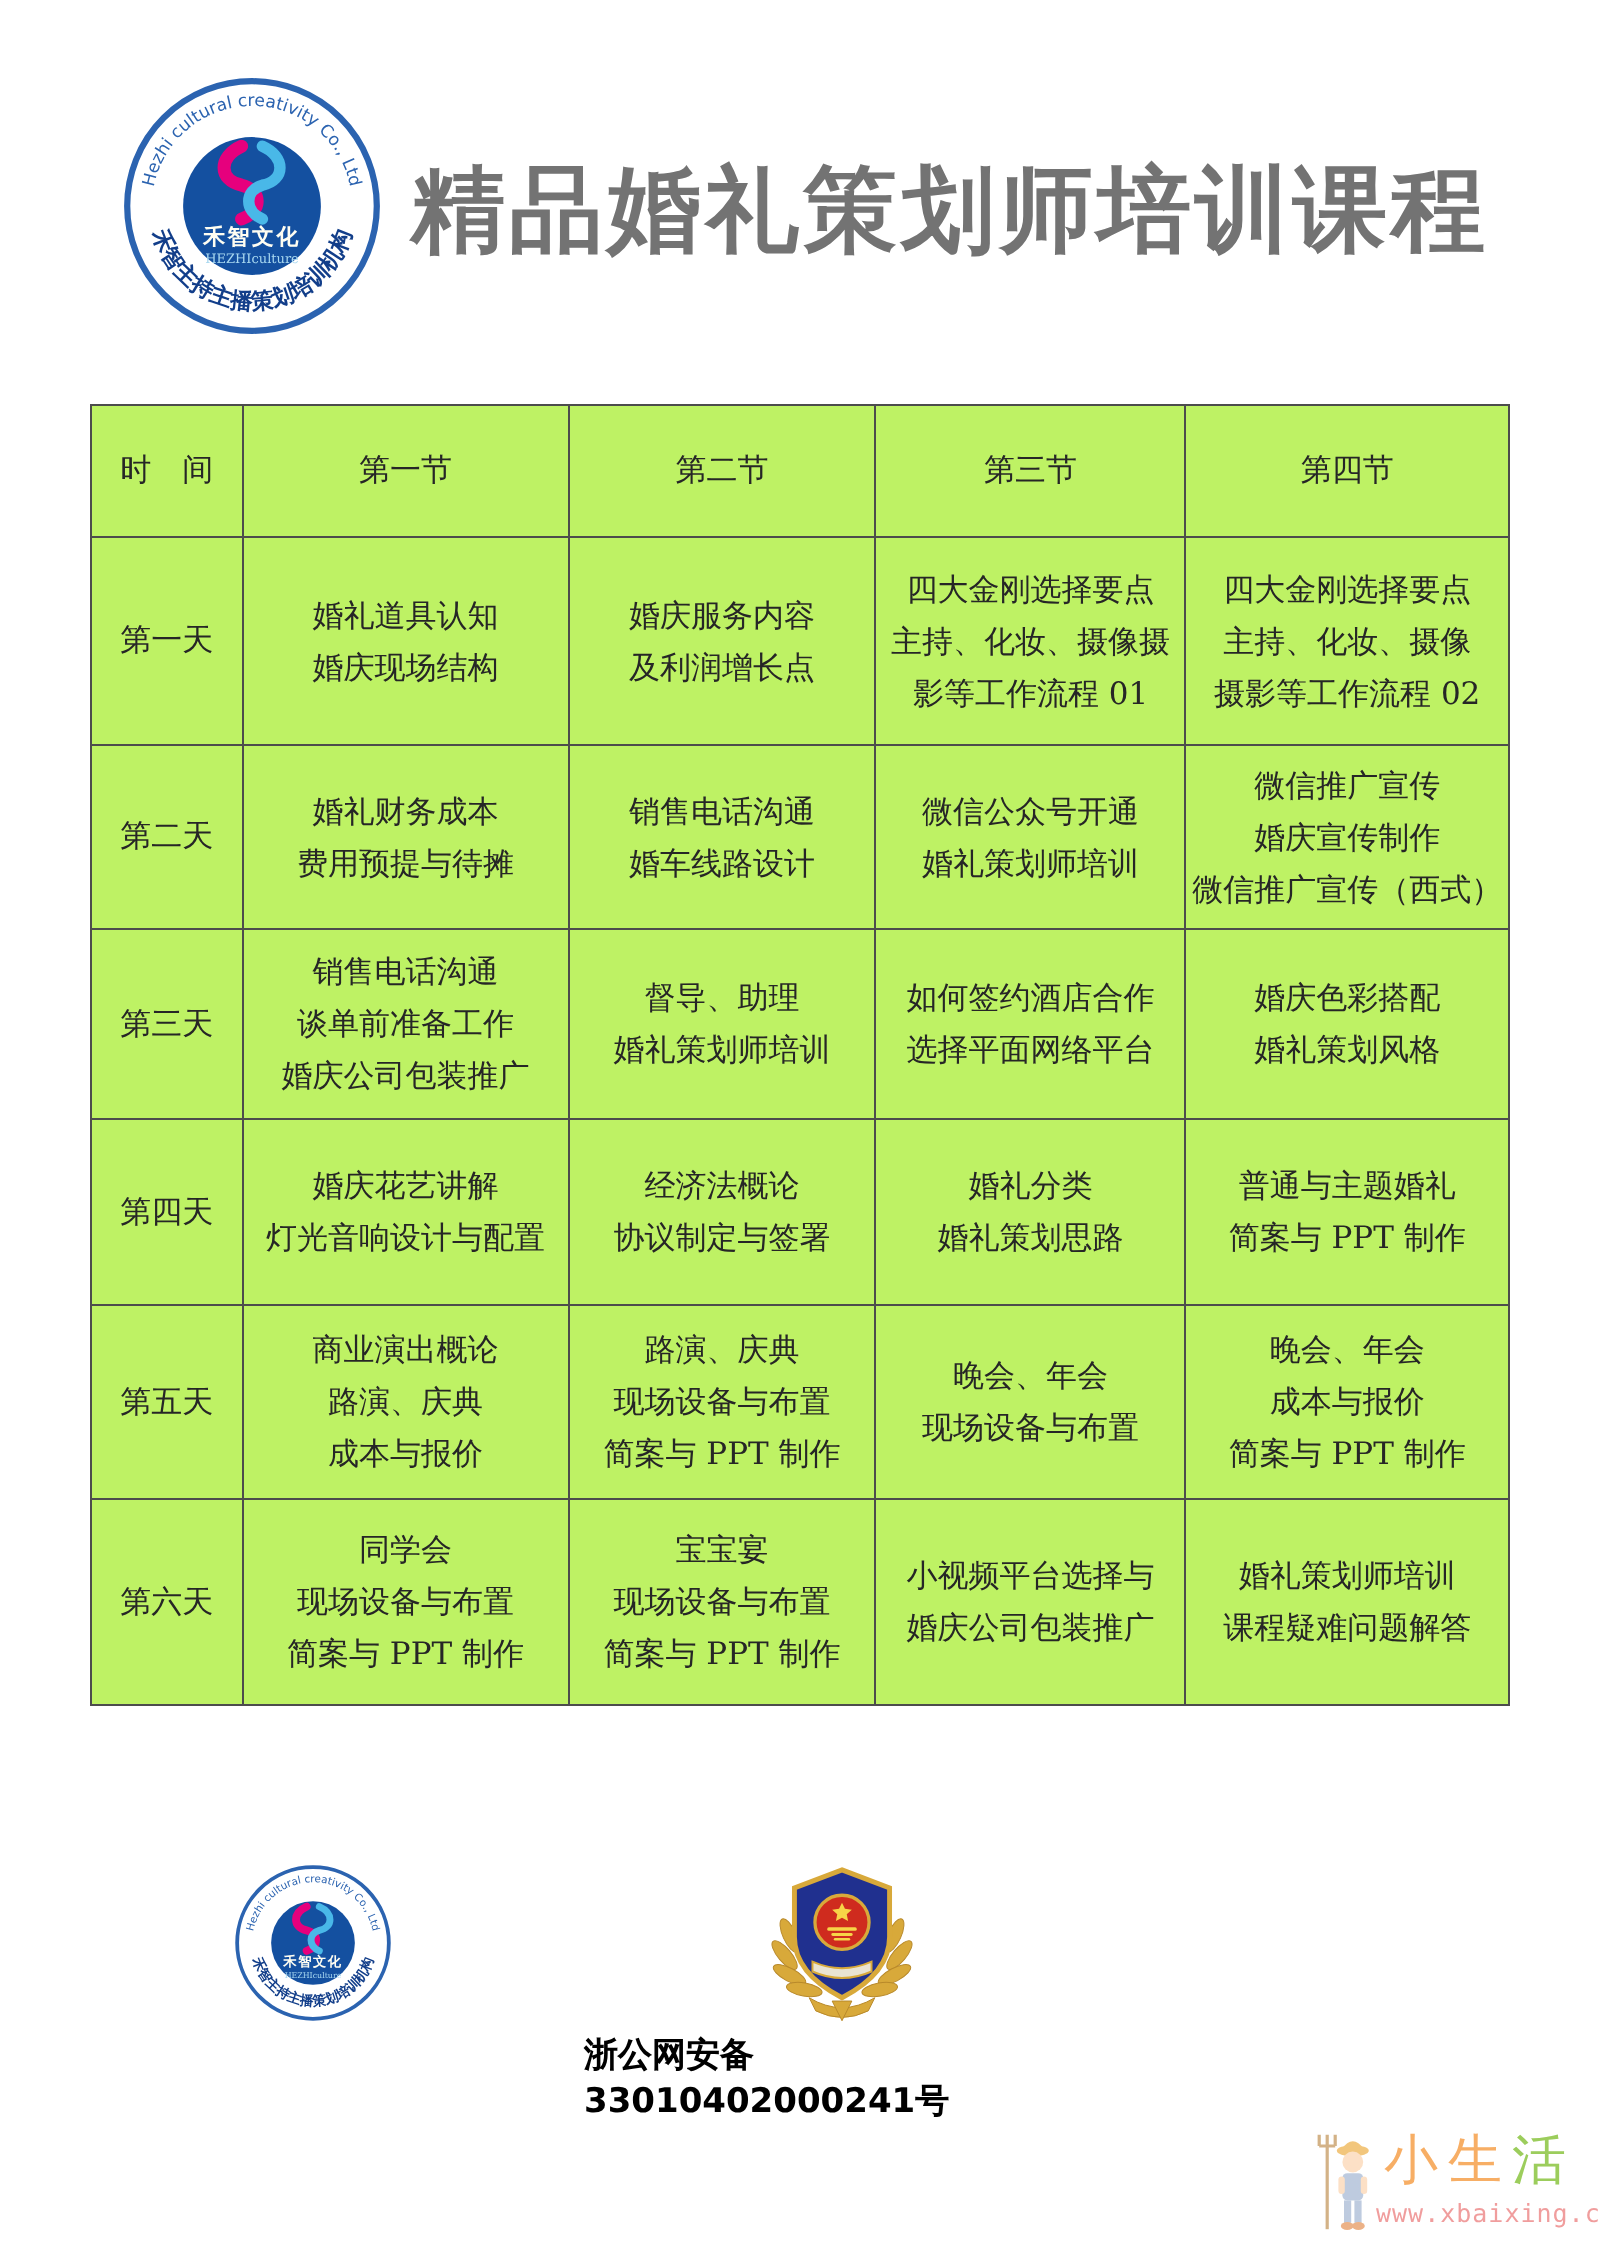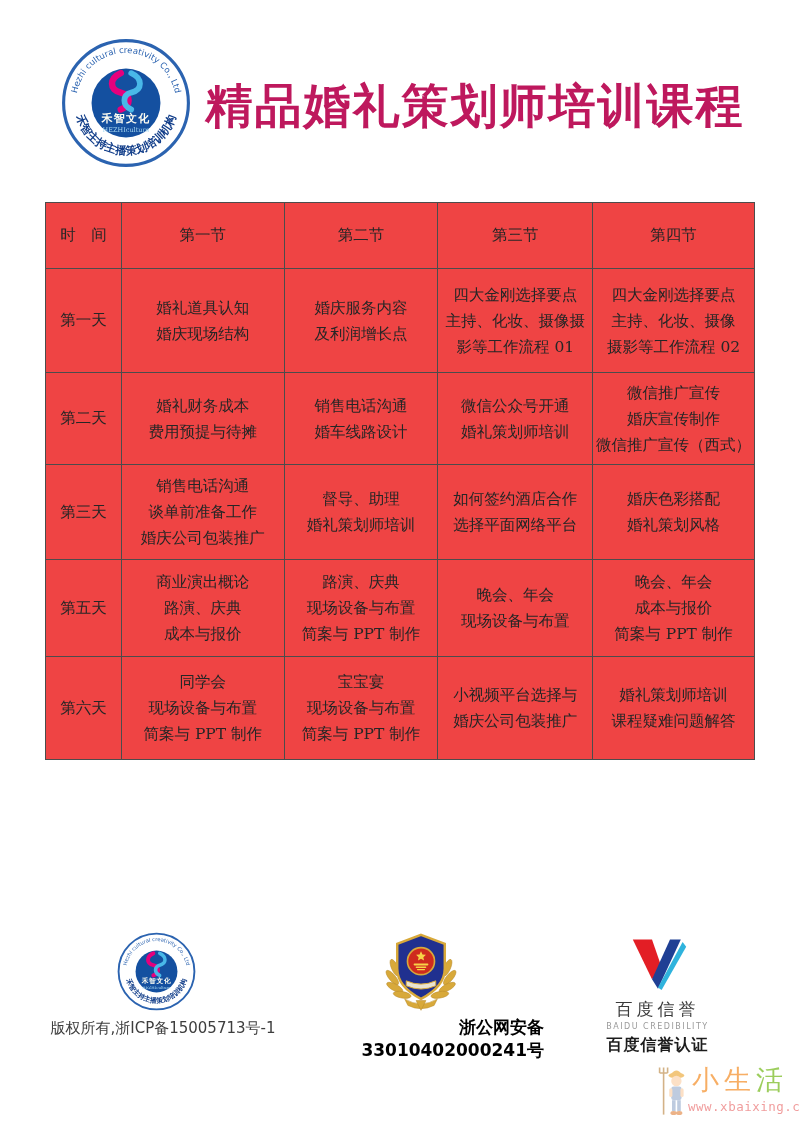--- a/index.html
+++ b/index.html
@@ -5,47 +5,47 @@
   html,body{margin:0;padding:0;background:#888;}
   #page{
     position:relative;width:800px;height:1128px;background:#ffffff;
     margin:0 auto;overflow:hidden;
     font-family:"DejaVu Serif","Liberation Serif",serif;
   }
   
   #logo-big{position:absolute;left:61px;top:36px;width:130px;height:134px;}
   #page-title{
     position:absolute;left:186px;top:76px;width:578px;height:60px;
-    font-size:47px;font-weight:700;letter-spacing:2px;color:#be185d;
+    font-size:47px;font-weight:700;letter-spacing:2px;color:#737373;
     text-align:center;line-height:60px;white-space:nowrap;
   }
   
   #course-table{
     position:absolute;left:45px;top:202px;width:710px;
-    border-collapse:collapse;table-layout:fixed;background:#ef4444;
+    border-collapse:collapse;table-layout:fixed;background:#bef264;
   }
   #course-table td{
     border:1px solid #4c4c4c;text-align:center;vertical-align:middle;
     font-size:15.5px;color:#262626;padding:0 2px;
   }
   #course-table .line{line-height:26px;}
   tr.hr{height:66px;} tr.r0{height:104px;} tr.r1{height:92px;}
   tr.r2{height:95px;} tr.r3{height:93px;} tr.r4{height:97px;} tr.r5{height:103px;}
   td.day{font-size:16px;}
   td.head{font-size:16px;}
   
   #logo-small{position:absolute;left:117px;top:932px;width:79px;height:79px;}
   #copyright{
     position:absolute;left:38px;top:1019px;width:250px;text-align:center;
     font-family:"DejaVu Sans","Liberation Sans",sans-serif;
     font-size:15px;color:#3d3d3d;
   }
   #police-badge{position:absolute;left:380px;top:930px;width:82px;height:82px;}
   #police-beian{
-    position:absolute;left:292px;top:1016px;width:252px;text-align:right;
+    position:absolute;left:292px;top:1016px;width:252px;text-align:left;
     font-family:"DejaVu Sans","Liberation Sans",sans-serif;
     font-size:17px;font-weight:700;color:#000;
   }
   #baidu-block{position:absolute;left:575px;top:936px;width:165px;text-align:center;}
   #baidu-v{width:76px;height:60px;display:block;margin:0 auto;}
   #baidu-cn{font-family:"DejaVu Sans","Liberation Sans",sans-serif;
     font-size:17px;letter-spacing:4px;color:#3a3a3a;margin-top:2px;}
   #baidu-en{font-family:"DejaVu Sans","Liberation Sans",sans-serif;
     font-size:8px;letter-spacing:1.5px;color:#9a9a9a;margin-top:1px;}
   #baidu-cert{font-family:"DejaVu Sans","Liberation Sans",sans-serif;
@@ -160,20 +160,39 @@
       <td>
         <div class="line">如何签约酒店合作</div>
         <div class="line">选择平面网络平台</div>
       </td>
       <td>
         <div class="line">婚庆色彩搭配</div>
         <div class="line">婚礼策划风格</div>
       </td>
     </tr>
 
+    <tr class="r3">
+      <td class="day">第四天</td>
+      <td>
+        <div class="line">婚庆花艺讲解</div>
+        <div class="line">灯光音响设计与配置</div>
+      </td>
+      <td>
+        <div class="line">经济法概论</div>
+        <div class="line">协议制定与签署</div>
+      </td>
+      <td>
+        <div class="line">婚礼分类</div>
+        <div class="line">婚礼策划思路</div>
+      </td>
+      <td>
+        <div class="line">普通与主题婚礼</div>
+        <div class="line">简案与 PPT 制作</div>
+      </td>
+    </tr>
 
     <tr class="r4">
       <td class="day">第五天</td>
       <td>
         <div class="line">商业演出概论</div>
         <div class="line">路演、庆典</div>
         <div class="line">成本与报价</div>
       </td>
       <td>
         <div class="line">路演、庆典</div>
@@ -226,21 +245,20 @@
     </text>
     <text font-size="8.6" font-weight="bold" fill="#123e8a" font-family="DejaVu Sans, Liberation Sans, sans-serif">
       <textPath href="#arcBotB" startOffset="50%" text-anchor="middle">禾智主持主播策划培训机构</textPath>
     </text>
     <circle cx="50" cy="50" r="26.5" fill="#1450a0"></circle>
     <path d="M46 27 C37 31 37 40 46 42 C54 44 54 52 46 55" fill="none" stroke="#e6007d" stroke-width="5" stroke-linecap="round"></path>
     <path d="M54 27 C63 31 63 40 54 42 C47 44 47 52 54 55" fill="none" stroke="#49b8e8" stroke-width="4.4" stroke-linecap="round"></path>
     <text x="50" y="64.5" font-size="8.4" font-weight="bold" fill="#fffef2" text-anchor="middle" letter-spacing="1">禾智文化</text>
     <text x="50" y="72" font-size="5" fill="#a8d8f0" text-anchor="middle">HEZHIculture</text>
   </svg>
-  <div id="copyright">版权所有,浙ICP备15005713号-1</div>
 
   <svg id="police-badge" viewBox="0 0 100 100">
 
     <g fill="#d8a93a" stroke="#b8892a" stroke-width="0.6">
       <ellipse cx="18" cy="46" rx="4" ry="11" transform="rotate(-24 18 46)"></ellipse>
       <ellipse cx="15" cy="58" rx="4" ry="11" transform="rotate(-40 15 58)"></ellipse>
       <ellipse cx="18" cy="70" rx="4" ry="11" transform="rotate(-62 18 70)"></ellipse>
       <ellipse cx="27" cy="79" rx="4" ry="11" transform="rotate(-80 27 79)"></ellipse>
       <ellipse cx="82" cy="46" rx="4" ry="11" transform="rotate(24 82 46)"></ellipse>
       <ellipse cx="85" cy="58" rx="4" ry="11" transform="rotate(40 85 58)"></ellipse>
@@ -257,30 +275,20 @@
       <path d="M50 26 l1.8 3.8 4.2.5-3.1 2.8.8 4.1-3.7-2-3.7 2 .8-4.1-3.1-2.8 4.2-.5z"></path>
       <rect x="41" y="41" width="18" height="2.2" rx="1"></rect>
       <rect x="43.5" y="44.5" width="13" height="1.8" rx="0.9"></rect>
       <rect x="45" y="47.5" width="10" height="1.6" rx="0.8"></rect>
     </g>
 
     <path d="M32 62 Q50 70 68 62 L68 68 Q50 76 32 68 Z" fill="#e9e3d2" stroke="#d8a93a" stroke-width="1.2"></path>
   </svg>
   <div id="police-beian">浙公网安备 33010402000241号</div>
 
-  <div id="baidu-block">
-    <svg id="baidu-v" viewBox="0 0 100 100">
-      <polygon points="8,6 40,6 56,52 40,72" fill="#e31e25"></polygon>
-      <polygon points="40,72 70,6 88,6 50,88" fill="#1f3f94"></polygon>
-      <polygon points="91,10 97,18 56,90 50,86" fill="#2fb3dd"></polygon>
-    </svg>
-    <div id="baidu-cn">百度信誉</div>
-    <div id="baidu-en">BAIDU CREDIBILITY</div>
-    <div id="baidu-cert">百度信誉认证</div>
-  </div>
 
   <div id="watermark">
     <svg id="wm-farmer" viewBox="0 0 40 70" opacity="0.8">
 
       <g stroke="#c9a06a" stroke-width="2" fill="none">
         <line x1="7" y1="10" x2="7" y2="62"></line>
         <path d="M2 10 H12 M2 10 V3 M7 10 V3 M12 10 V3"></path>
       </g>
 
       <ellipse cx="23" cy="13" rx="10" ry="3.5" fill="#f0b95c"></ellipse>

